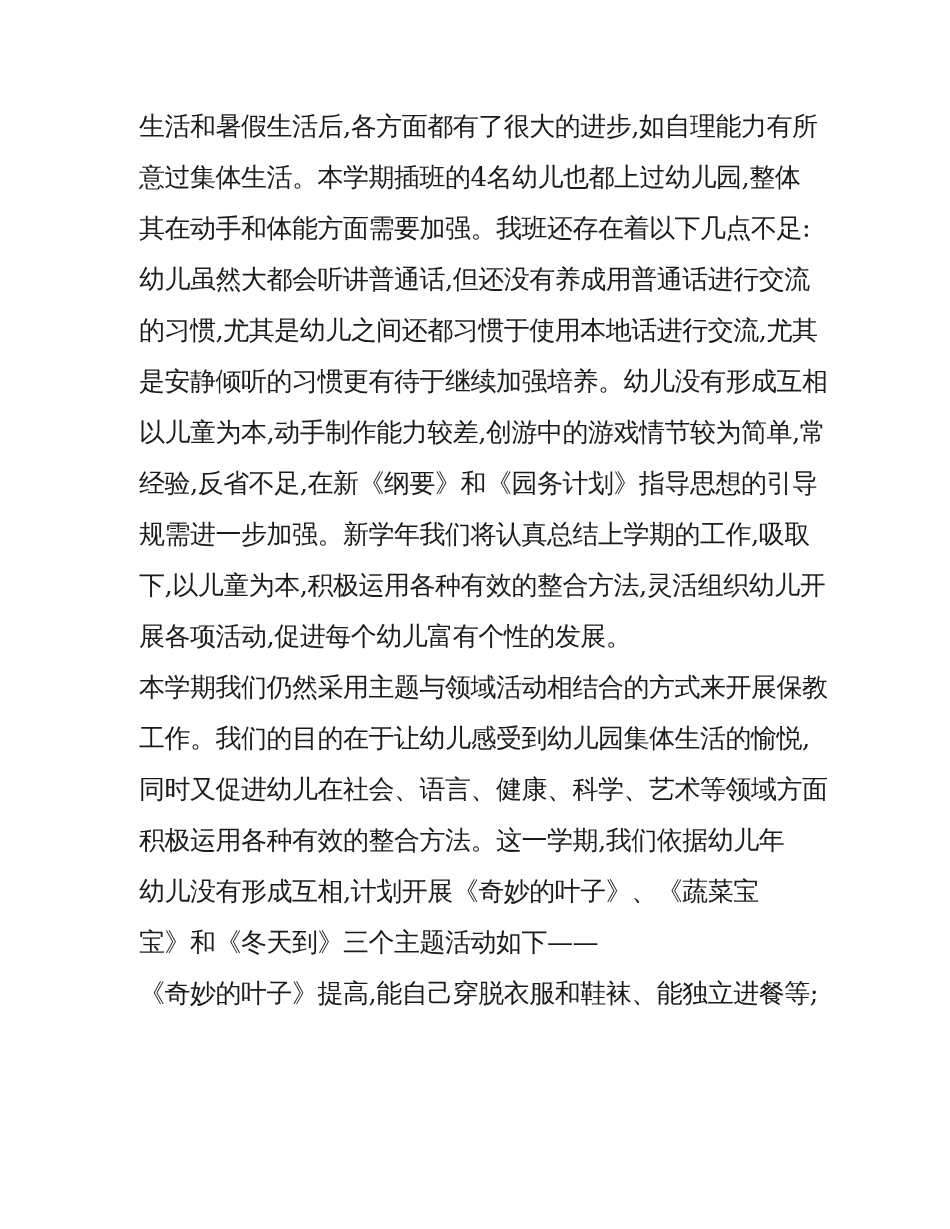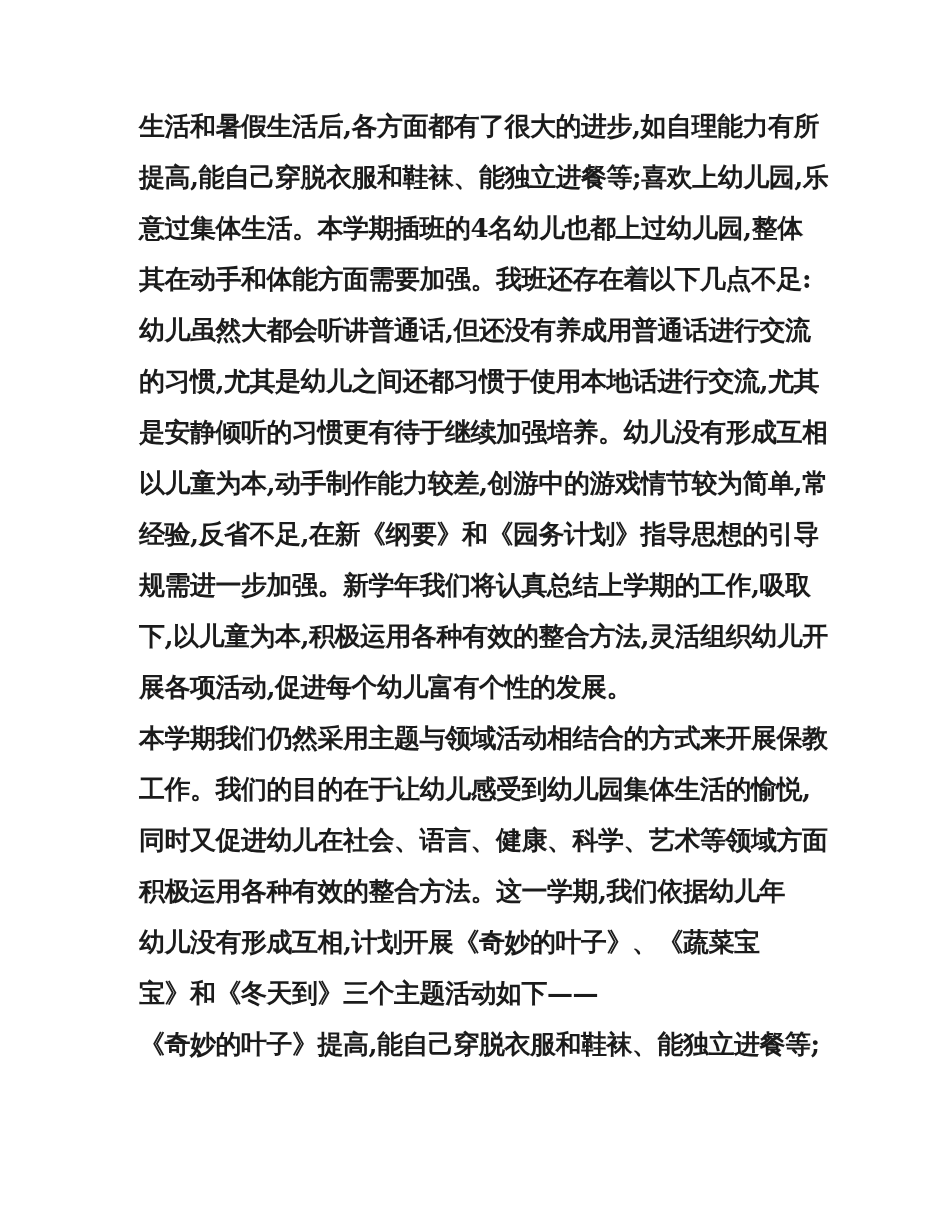--- a/index.html
+++ b/index.html
@@ -21,30 +21,29 @@
     top: 101px;
     width: 700px;
   }
   .line {
     height: 51px;
     line-height: 51px;
     font-size: 26px;
     color: #1b1b1b;
     white-space: nowrap;
     letter-spacing: -0.5px;
-    font-weight: 700;
+    font-weight: 400;
   }
 </style>
 </head>
 <body>
 
 <div class="page">
   <div class="text-block">
     <div class="line">生活和暑假生活后,各方面都有了很大的进步,如自理能力有所</div>
-    <div class="line">提高,能自己穿脱衣服和鞋袜、能独立进餐等;喜欢上幼儿园,乐</div>
     <div class="line">意过集体生活。本学期插班的4名幼儿也都上过幼儿园,整体</div>
     <div class="line">其在动手和体能方面需要加强。我班还存在着以下几点不足:</div>
     <div class="line">幼儿虽然大都会听讲普通话,但还没有养成用普通话进行交流</div>
     <div class="line">的习惯,尤其是幼儿之间还都习惯于使用本地话进行交流,尤其</div>
     <div class="line">是安静倾听的习惯更有待于继续加强培养。幼儿没有形成互相</div>
     <div class="line">以儿童为本,动手制作能力较差,创游中的游戏情节较为简单,常</div>
     <div class="line">经验,反省不足,在新《纲要》和《园务计划》指导思想的引导</div>
     <div class="line">规需进一步加强。新学年我们将认真总结上学期的工作,吸取</div>
     <div class="line">下,以儿童为本,积极运用各种有效的整合方法,灵活组织幼儿开</div>
     <div class="line">展各项活动,促进每个幼儿富有个性的发展。</div>

